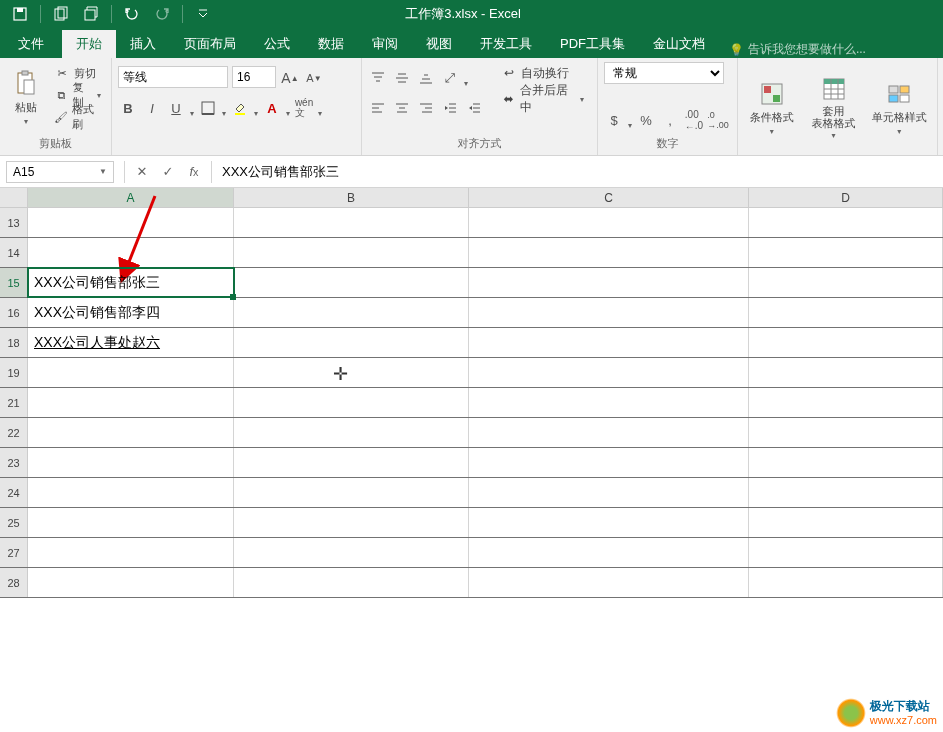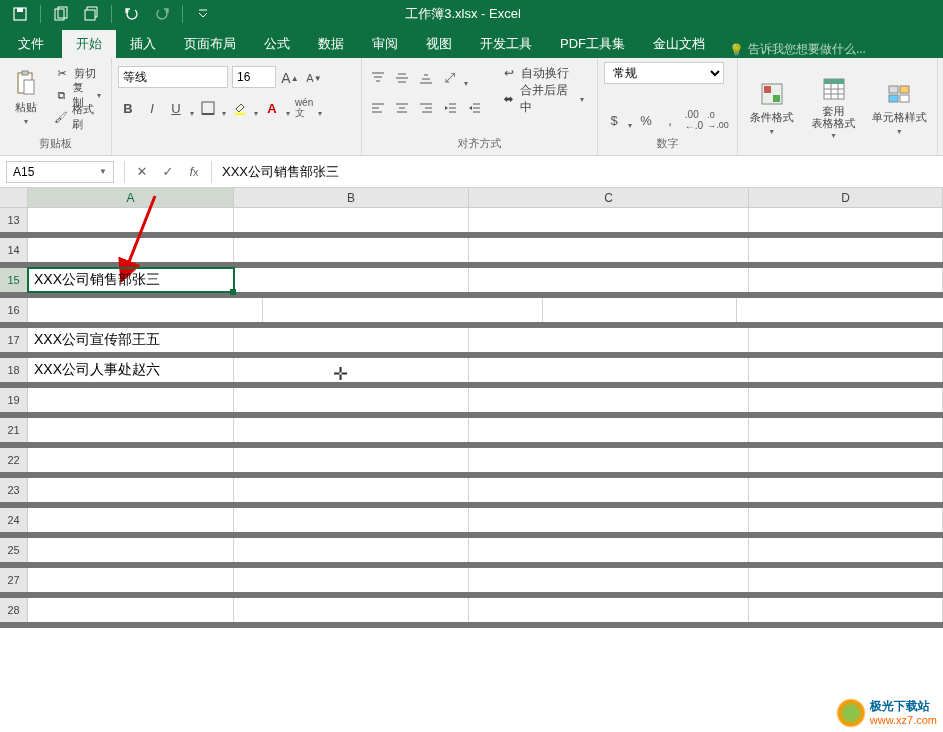--- a/index.html
+++ b/index.html
@@ -51,21 +51,21 @@
 .fb-input { flex: 1; height: 22px; border: none; outline: none; font-size: 13px; padding: 0 6px; }
 
 
 .grid-wrap { position: relative; }
 .col-headers { display: flex; height: 20px; background: #e6e6e6; border-bottom: 1px solid #ccc; }
 .corner { width: 28px; border-right: 1px solid #ccc; background: #e6e6e6; }
 .col-h { border-right: 1px solid #ccc; display: flex; align-items: center; justify-content: center; font-size: 12px; color: #444; background: #e6e6e6; }
 .col-h.selected { background: #d0d8d0; color: #0e7040; }
 
 .rows { }
-.row { display: flex; height: 30px; border-bottom: 6px solid #737373; }
+.row { display: flex; height: 30px; border-bottom: 1px solid #737373; }
 .row-h { width: 28px; border-right: 1px solid #ccc; background: #e6e6e6; display: flex; align-items: center; justify-content: center; font-size: 11px; color: #444; }
 .row-h.selected { background: #d0d8d0; color: #0e7040; }
 .cell { border-right: 1px solid #d4d4d4; padding: 4px 6px; font-size: 14px; display: flex; align-items: center; overflow: visible; white-space: nowrap; }
 .cell.active { outline: 2px solid #0e7040; outline-offset: -1px; position: relative; z-index: 2; }
 .cell.active::after { content: ''; position: absolute; right: -3px; bottom: -3px; width: 6px; height: 6px; background: #0e7040; }
 
 .cursor-cross { position: absolute; font-size: 18px; color: #333; pointer-events: none; }
 
 
 .arrow-anno { position: absolute; pointer-events: none; }
@@ -406,34 +406,28 @@
       </div>
       <div class="row">
         <div class="row-h selected">15</div>
         <div class="cell active" style="width: 206px;">XXX公司销售部张三</div>
         <div class="cell" style="width: 235px;"></div>
         <div class="cell" style="width: 280px;"></div>
         <div class="cell" style="width: 194px;"></div>
       </div>
       <div class="row">
         <div class="row-h">16</div>
-        <div class="cell" style="width: 235px;"></div>
-        <div class="cell" style="width: 280px;"></div>
-        <div class="cell" style="width: 194px;"></div>
-      </div>
-      <div class="row">
-        <div class="row-h">17</div>
-        <div class="cell" style="width: 206px;">XXX公司宣传部王五</div>
+        <div class="cell" style="width: 206px;">XXX公司销售部李四</div>
         <div class="cell" style="width: 235px;"></div>
         <div class="cell" style="width: 280px;"></div>
         <div class="cell" style="width: 194px;"></div>
       </div>
       <div class="row">
         <div class="row-h">18</div>
-        <div class="cell" style="width: 206px;">XXX公司人事处赵六</div>
+        <div class="cell" style="width: 206px; text-decoration: underline;">XXX公司人事处赵六</div>
         <div class="cell" style="width: 235px;"></div>
         <div class="cell" style="width: 280px;"></div>
         <div class="cell" style="width: 194px;"></div>
       </div>
       <div class="row">
         <div class="row-h">19</div>
         <div class="cell" style="width: 206px;"></div>
         <div class="cell" style="width: 235px;"></div>
         <div class="cell" style="width: 280px;"></div>
         <div class="cell" style="width: 194px;"></div>

